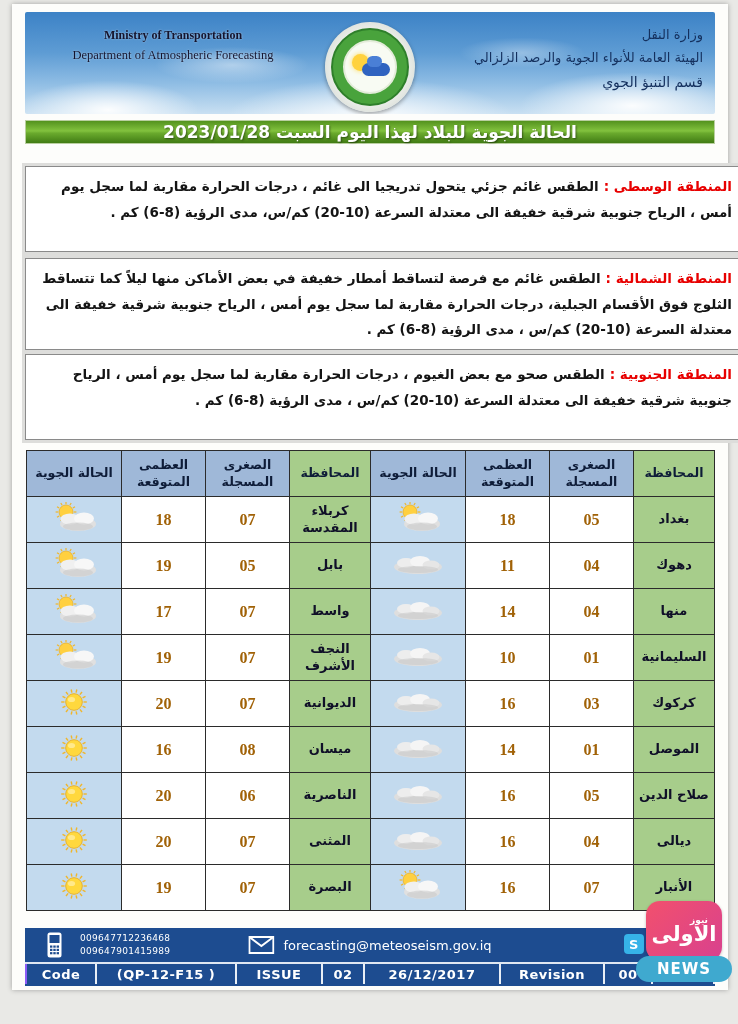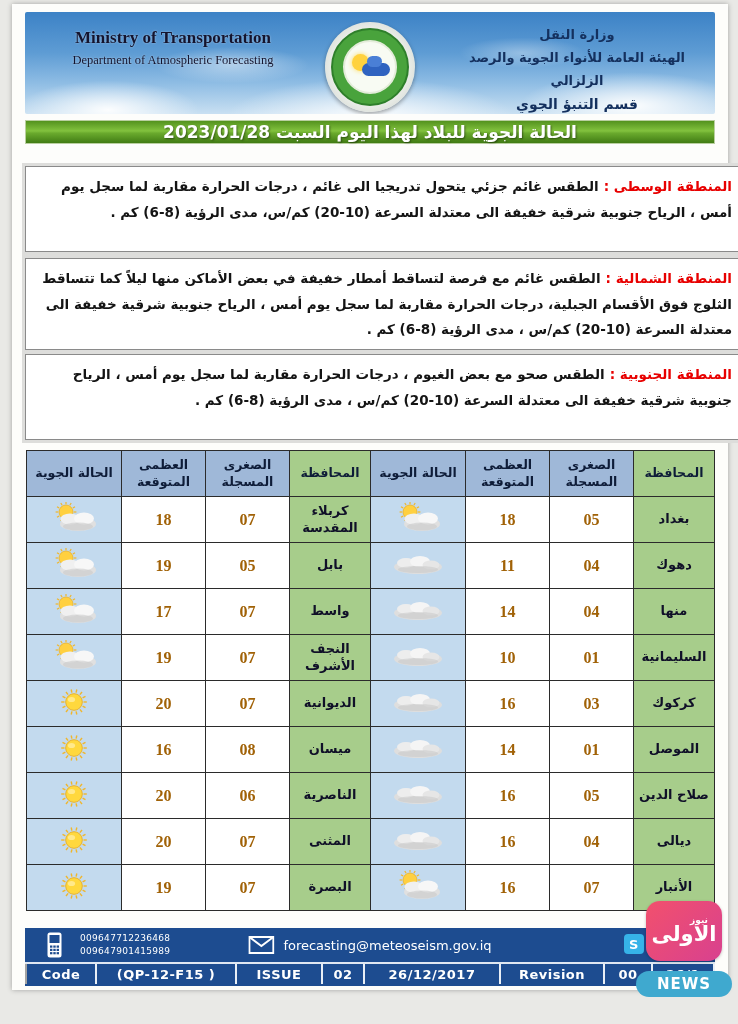--- a/index.html
+++ b/index.html
@@ -21,26 +21,26 @@
       radial-gradient(ellipse 160px 48px at 88% 92%, rgba(255,255,255,.95), rgba(255,255,255,0) 70%),
       radial-gradient(ellipse 110px 26px at 30% 52%, rgba(255,255,255,.45), rgba(255,255,255,0) 70%),
       radial-gradient(ellipse 90px 22px at 72% 40%, rgba(255,255,255,.35), rgba(255,255,255,0) 70%),
       linear-gradient(to bottom,#3c82c6 0%,#5e9cd4 40%,#8fbde4 70%,#c9e0f2 100%);
   }
   .hdr-en{
     position:absolute;left:14px;top:16px;width:268px;text-align:center;
     color:#14142e;font-family:"Liberation Serif","DejaVu Serif",serif;
     text-shadow:0 0 2px rgba(255,255,255,.5);
   }
-  .hdr-en .l1{font-size:17px;font-weight:bold;}
+  .hdr-en .l1{font-size:12px;font-weight:bold;}
   .hdr-en .l2{font-size:11px;margin-top:5px;}
   .hdr-en .l3{font-size:12.5px;margin-top:5px;}
   .hdr-ar{
-    position:absolute;right:12px;top:12px;width:252px;text-align:center;direction:rtl;
-    color:#14305e;font-weight:bold;line-height:1.75;
+    position:absolute;right:12px;top:12px;width:252px;text-align:right;direction:rtl;
+    color:#14305e;font-weight:normal;line-height:1.75;
   }
   .hdr-ar .l1{font-size:13px;}
   .hdr-ar .l2{font-size:13px;}
   .hdr-ar .l3{font-size:14px;}
   
   .seal{
     position:absolute;left:50%;top:10px;transform:translateX(-50%);
     width:90px;height:90px;border-radius:50%;
     background:radial-gradient(circle,#eef1ec 55%,#c7ccc6);
     box-shadow:0 2px 4px rgba(0,0,0,.35);
@@ -92,23 +92,23 @@
   .email-group{position:absolute;left:50%;transform:translateX(-50%);top:0;height:34px;
     display:flex;align-items:center;gap:9px;font-size:13px;}
   .skype-group{position:absolute;right:62px;top:6px;display:flex;align-items:center;gap:5px;font-size:12px;}
   .skype-icon{width:20px;height:20px;border-radius:4px;background:#36b3e8;display:flex;align-items:center;justify-content:center;font-weight:bold;font-size:13px;}
   .skype-icon::before{content:"S";}
   .code-row{display:flex;height:22px;border-top:2px solid #dfe7f2;box-sizing:border-box;}
   .code-cell{
     border-right:2px solid #e8eef6;display:flex;align-items:center;justify-content:center;
     font-weight:bold;font-size:13px;letter-spacing:.5px;color:#fff;box-sizing:border-box;white-space:nowrap;overflow:hidden;
   }
-  .code-cell:first-child{border-left:2px solid #a3a3a3;}
-  
-  .news-logo{position:absolute;right:6px;top:901px;width:96px;height:96px;z-index:9;}
+  .code-cell:first-child{border-left:2px solid #8b5cf6;}
+  
+  .news-logo{position:absolute;right:6px;top:901px;width:96px;height:81px;z-index:9;}
   .news-pink{
     position:absolute;left:50%;transform:translateX(-50%);top:0;width:76px;height:60px;border-radius:14px;
     background:linear-gradient(135deg,#f2506d 0%,#d8418f 100%);
     display:flex;flex-direction:column;align-items:center;justify-content:center;color:#fff;
     box-shadow:0 1px 3px rgba(0,0,0,.25);
   }
   .news-tagline{font-size:9px;font-weight:bold;align-self:flex-end;margin:0 14px -2px 0;}
   .news-name{font-size:21px;font-weight:bold;line-height:1.1;}
   .news-band{
     position:absolute;left:0;bottom:0;width:96px;height:26px;border-radius:13px;background:#3fa9cf;

